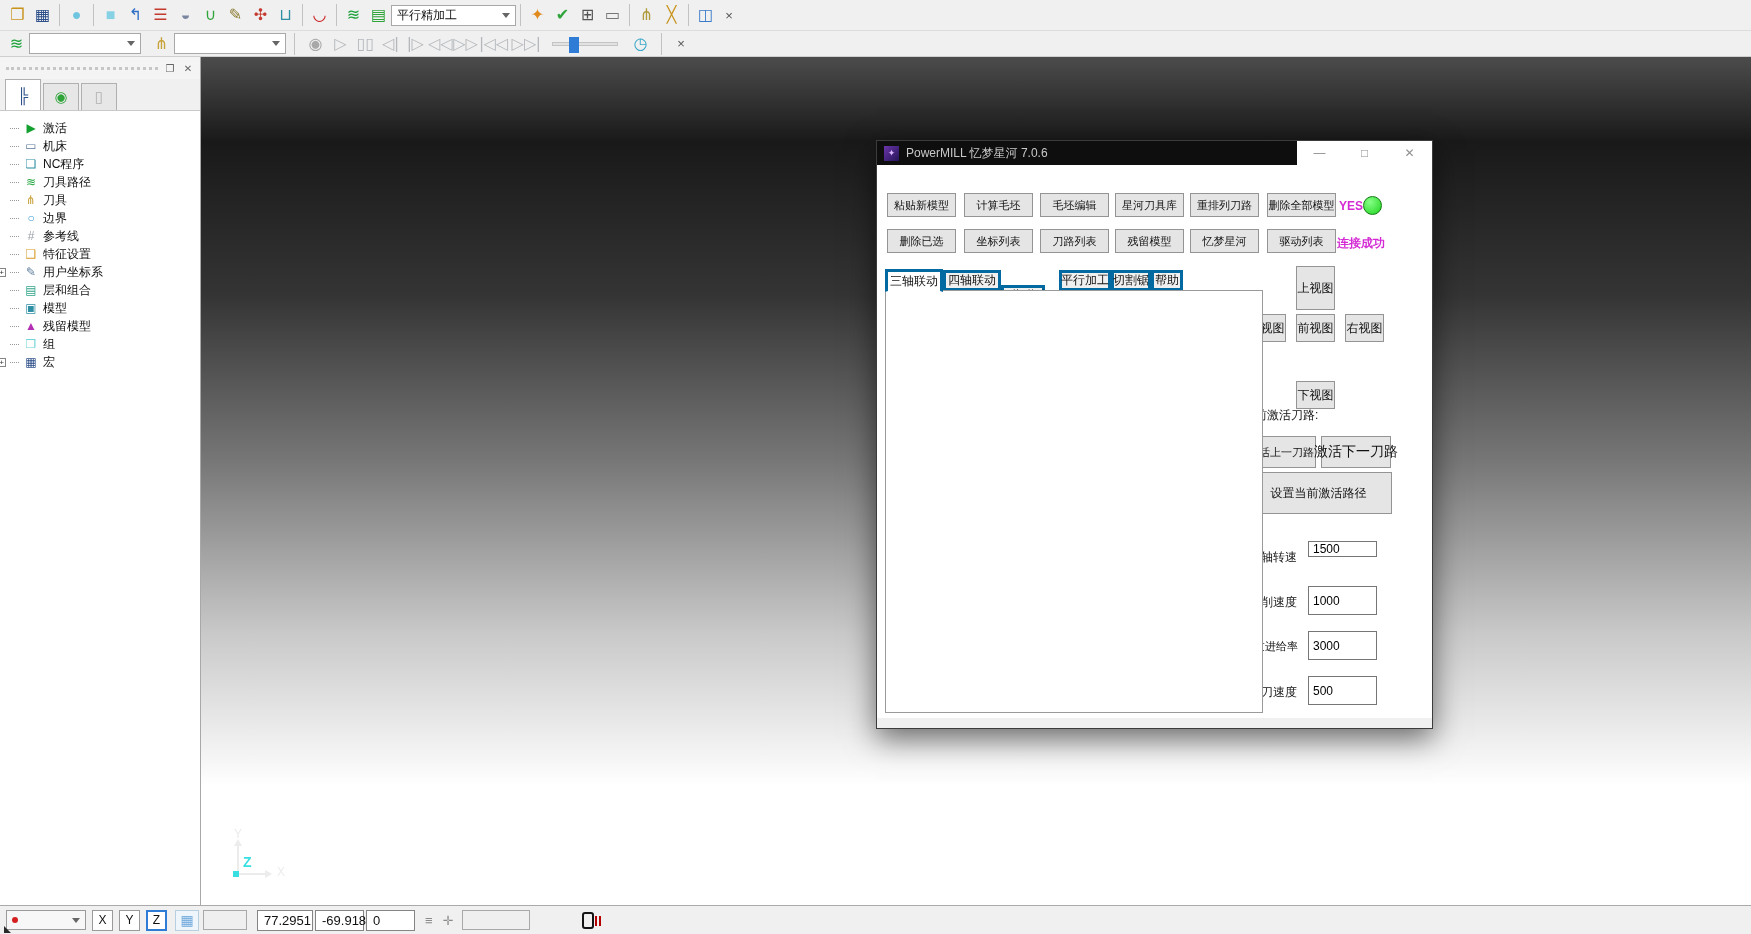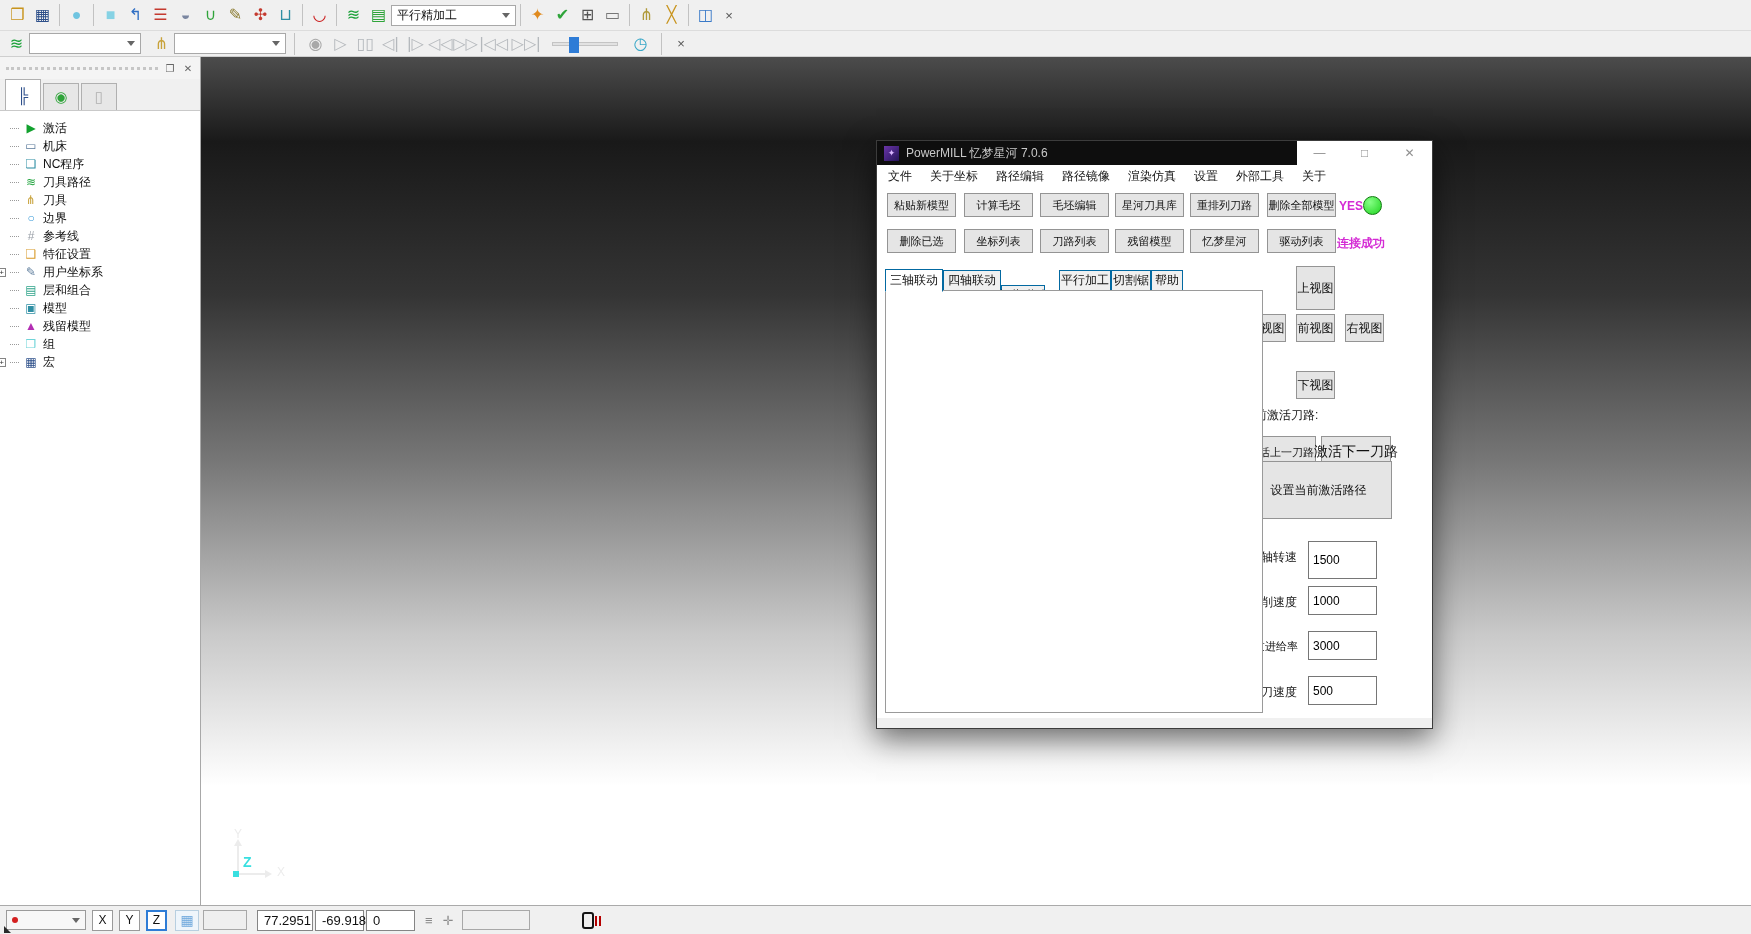--- a/index.html
+++ b/index.html
@@ -64,21 +64,21 @@
          color:#d9b8ff;font-size:9px;display:flex;align-items:center;justify-content:center;flex:none}
   .dctrl{margin-left:auto;display:flex;height:24px;background:#fff}
   .dctrl span{width:45px;display:flex;align-items:center;justify-content:center;color:#8f8f8f;font-size:12px}
   .dmenu{height:22px;display:flex;align-items:center;font-size:12px;color:#161616;padding-left:2px}
   .dmenu span{padding:0 9px}
   .qbtn{position:absolute;width:69px;height:24px;background:#e5e5e5;border:1px solid #949494;
         font-size:11px;display:flex;align-items:center;justify-content:center;white-space:nowrap}
   .magenta{position:absolute;color:#d42bd4;font-weight:bold;font-size:12px;white-space:nowrap}
   .gdot{position:absolute;width:19px;height:19px;border-radius:50%;
         background:radial-gradient(circle at 35% 30%,#86ff86,#1fd41f);border:1px solid #0e7a0e}
-  .dtab{position:absolute;height:21px;border:1px solid #0369a1;background:#f0f0f0;font-size:12px;
+  .dtab{position:absolute;height:21px;border:3px solid #0369a1;background:#f0f0f0;font-size:12px;
         display:flex;align-items:center;justify-content:center;white-space:nowrap;z-index:1}
   .dtab.active{background:#fff;height:23px;border-bottom:1px solid #fff;z-index:3}
   .dpanel{position:absolute;left:8px;top:149px;width:378px;height:423px;border:1px solid #9a9a9a;background:#fff;z-index:2}
   .flbl{position:absolute;font-size:12px;white-space:nowrap}
   .inp{position:absolute;border:1px solid #767676;font-size:12px;padding:0 4px;background:#fff;
        font-family:inherit;outline:none}
   .fcombo{position:absolute;height:22px;background:linear-gradient(#fdfdfd,#ebebeb);
           border:1px solid #9c9c9c;display:flex;align-items:center;padding:0 5px}
   .cbrow{position:absolute;display:flex;align-items:center;gap:4px;font-size:12px;white-space:nowrap}
   .cb{width:13px;height:13px;border:1px solid #4a4a4a;background:#fff;display:inline-flex;
@@ -284,30 +284,20 @@
 <div id="dialog">
   <div class="dtitle">
     <span class="dicon">✦</span>
     <span>PowerMILL 忆梦星河  7.0.6</span>
     <div class="dctrl">
       <span>—</span>
       <span>□</span>
       <span>✕</span>
     </div>
   </div>
-  <div class="dmenu">
-    <span>文件</span>
-    <span>关于坐标</span>
-    <span>路径编辑</span>
-    <span>路径镜像</span>
-    <span>渲染仿真</span>
-    <span>设置</span>
-    <span>外部工具</span>
-    <span>关于</span>
-  </div>
 
   <div class="qbtn" style="left:10px;top:52px">粘贴新模型</div>
   <div class="qbtn" style="left:87px;top:52px">计算毛坯</div>
   <div class="qbtn" style="left:163px;top:52px">毛坯编辑</div>
   <div class="qbtn" style="left:238px;top:52px">星河刀具库</div>
   <div class="qbtn" style="left:313px;top:52px">重排列刀路</div>
   <div class="qbtn" style="left:390px;top:52px">删除全部模型</div>
   <span class="magenta" style="left:462px;top:58px">YES</span>
   <span class="gdot" style="left:486px;top:55px"></span>
 
@@ -395,29 +385,29 @@
       <span class="cb"></span>
       <span>碰撞避让</span>
     </span>
 
   <div class="btn" style="left:134px;top:490px;width:95px;height:48px;background:#e0e0e0">执行</div>
 
   <div class="btn" style="left:419px;top:125px;width:39px;height:44px">上视图</div>
   <div class="btn" style="left:370px;top:173px;width:39px;height:28px">左视图</div>
   <div class="btn" style="left:419px;top:173px;width:39px;height:28px">前视图</div>
   <div class="btn" style="left:468px;top:173px;width:39px;height:28px">右视图</div>
-  <div class="btn" style="left:419px;top:230px;width:39px;height:28px">下视图</div>
+  <div class="btn" style="left:419px;top:240px;width:39px;height:28px">下视图</div>
 
   <span class="flbl" style="left:366px;top:266px">当前激活刀路:</span>
   <div class="btn" style="left:369px;top:295px;width:70px;height:32px;font-size:11px">激活上一刀路</div>
   <div class="btn" style="left:444px;top:295px;width:70px;height:32px;font-size:14px">激活下一刀路</div>
-  <div class="btn" style="left:368px;top:320px;width:147px;height:58px">设置当前激活路径</div>
+  <div class="btn" style="left:368px;top:331px;width:147px;height:42px">设置当前激活路径</div>
 
   <span class="flbl" style="left:372px;top:408px">主轴转速</span>
-  <input class="inp" style="left: 431px; top: 400px; width: 69px; height: 38px;" value="1500">
+  <input class="inp" style="left: 431px; top: 400px; width: 69px; height: 16px;" value="1500">
   <span class="flbl" style="left:372px;top:453px">切削速度</span>
   <input class="inp" style="left: 431px; top: 445px; width: 69px; height: 29px;" value="1000">
   <span class="flbl" style="left:366px;top:498px;font-size:11px">掠过进给率</span>
   <input class="inp" style="left: 431px; top: 490px; width: 69px; height: 29px;" value="3000">
   <span class="flbl" style="left:372px;top:543px">下刀速度</span>
   <input class="inp" style="left: 431px; top: 535px; width: 69px; height: 29px;" value="500">
 
   <div class="dstrip"></div>
 </div>
 

